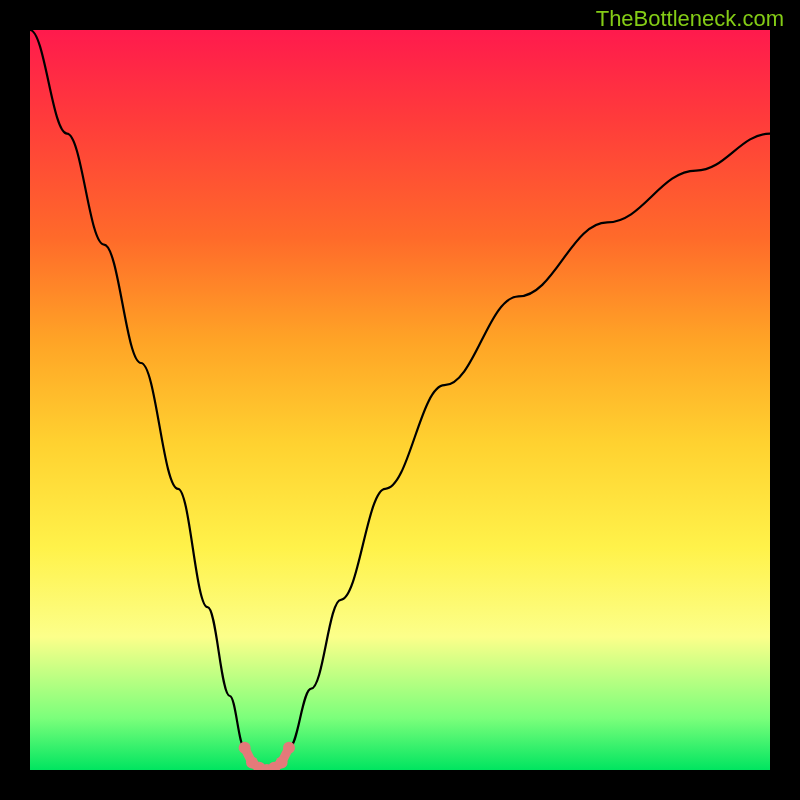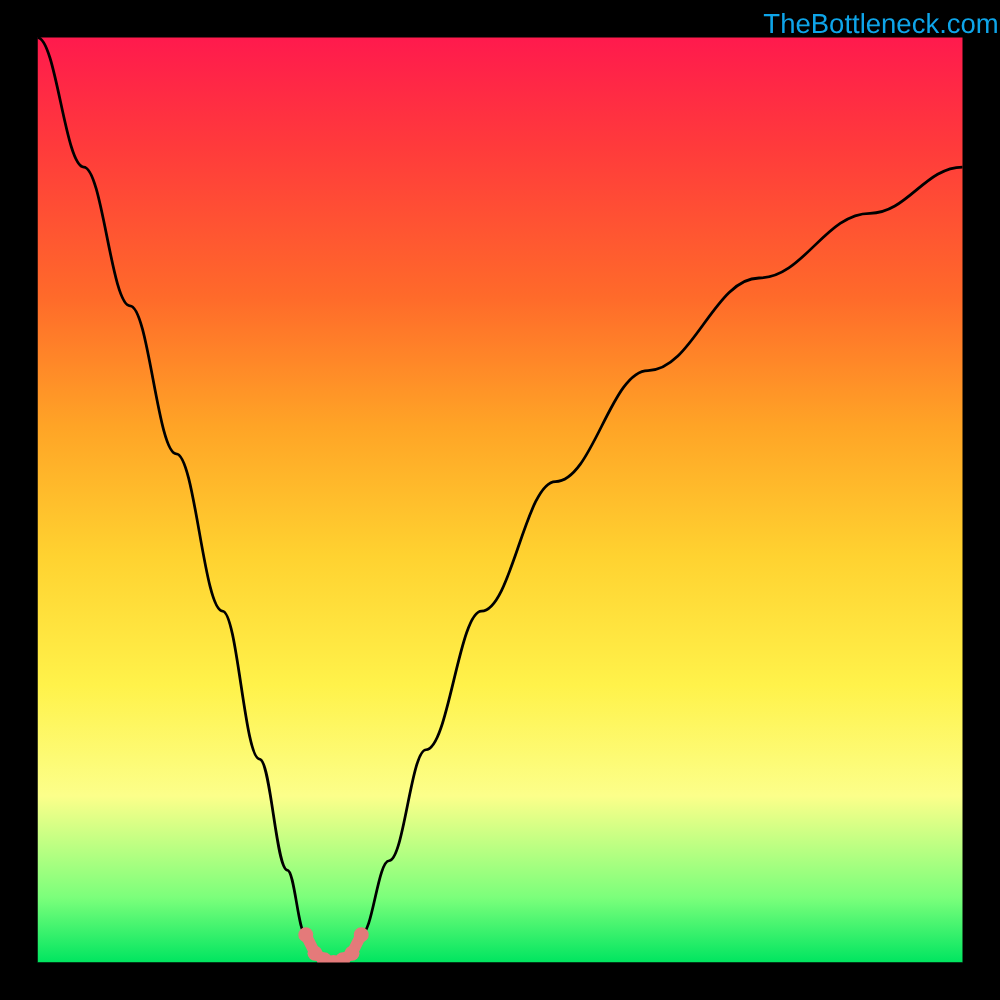--- a/index.html
+++ b/index.html
@@ -11,21 +11,21 @@
           #ffa426 42%,
           #ffd230 56%,
           #fff24a 70%,
           #fcff8a 82%,
           #7bff7b 93%,
           #00e560 100%);}
   .plot svg{position:absolute;left:0;top:0;width:740px;height:740px;overflow:visible}
   .curve{fill:none;stroke:#000;stroke-width:2.2}
   .dot{fill:#e47a7a}
   .arc{fill:none;stroke:#e47a7a;stroke-width:9;stroke-linecap:round}
-  .watermark{position:absolute;top:6px;right:1px;font:500 22px Arial,Helvetica,sans-serif;color:#0ea5e9}
+  .watermark{position:absolute;top:6px;right:16px;font:500 22px Arial,Helvetica,sans-serif;color:#84cc16}
   .axis-x{position:absolute;left:30px;top:770px;width:740px;height:30px;background:#000}
   .axis-y{position:absolute;left:0;top:30px;width:30px;height:740px;background:#000}
 </style>
 </head>
 <body>
 
 <div class="plot">
   <svg viewBox="0 0 740 740" preserveAspectRatio="none">
     <path id="curve-path" class="curve" d="M0 0 C 14.8 0 22.2 103.60000000000002 37 103.60000000000002 C 51.8 103.60000000000002 59.2 214.60000000000002 74 214.60000000000002 C 88.8 214.60000000000002 96.2 332.99999999999994 111 332.99999999999994 C 125.8 332.99999999999994 133.2 458.8 148 458.8 C 159.84 458.8 165.76 577.2 177.6 577.2 C 186.48 577.2 190.92000000000002 666 199.8 666 C 205.72 666 208.68 717.8 214.6 717.8 C 219.04 717.8 221.26 736.3 225.7 736.3 C 230.14 736.3 232.36 740 236.8 740 C 241.24 740 243.46 736.3 247.9 736.3 C 252.34 736.3 254.56 717.8 259 717.8 C 267.88 717.8 272.32 658.6 281.2 658.6 C 293.04 658.6 298.96 569.8 310.8 569.8 C 328.56 569.8 337.44 458.8 355.2 458.8 C 378.88 458.8 390.72 355.2 414.40000000000003 355.2 C 444.00000000000006 355.2 458.8 266.4 488.40000000000003 266.4 C 523.9200000000001 266.4 541.6800000000001 192.39999999999998 577.2 192.39999999999998 C 612.72 192.39999999999998 630.48 140.5999999999999 666 140.5999999999999 C 695.6 140.5999999999999 710.4 103.60000000000002 740 103.60000000000002"></path>
     <path id="arc-path" class="arc" d="M214.6 717.8 L 222 732.6 L 229.4 737.78 L 236.8 740 L 244.20000000000002 737.78 L 251.60000000000002 732.6 L 259 717.8"></path>

